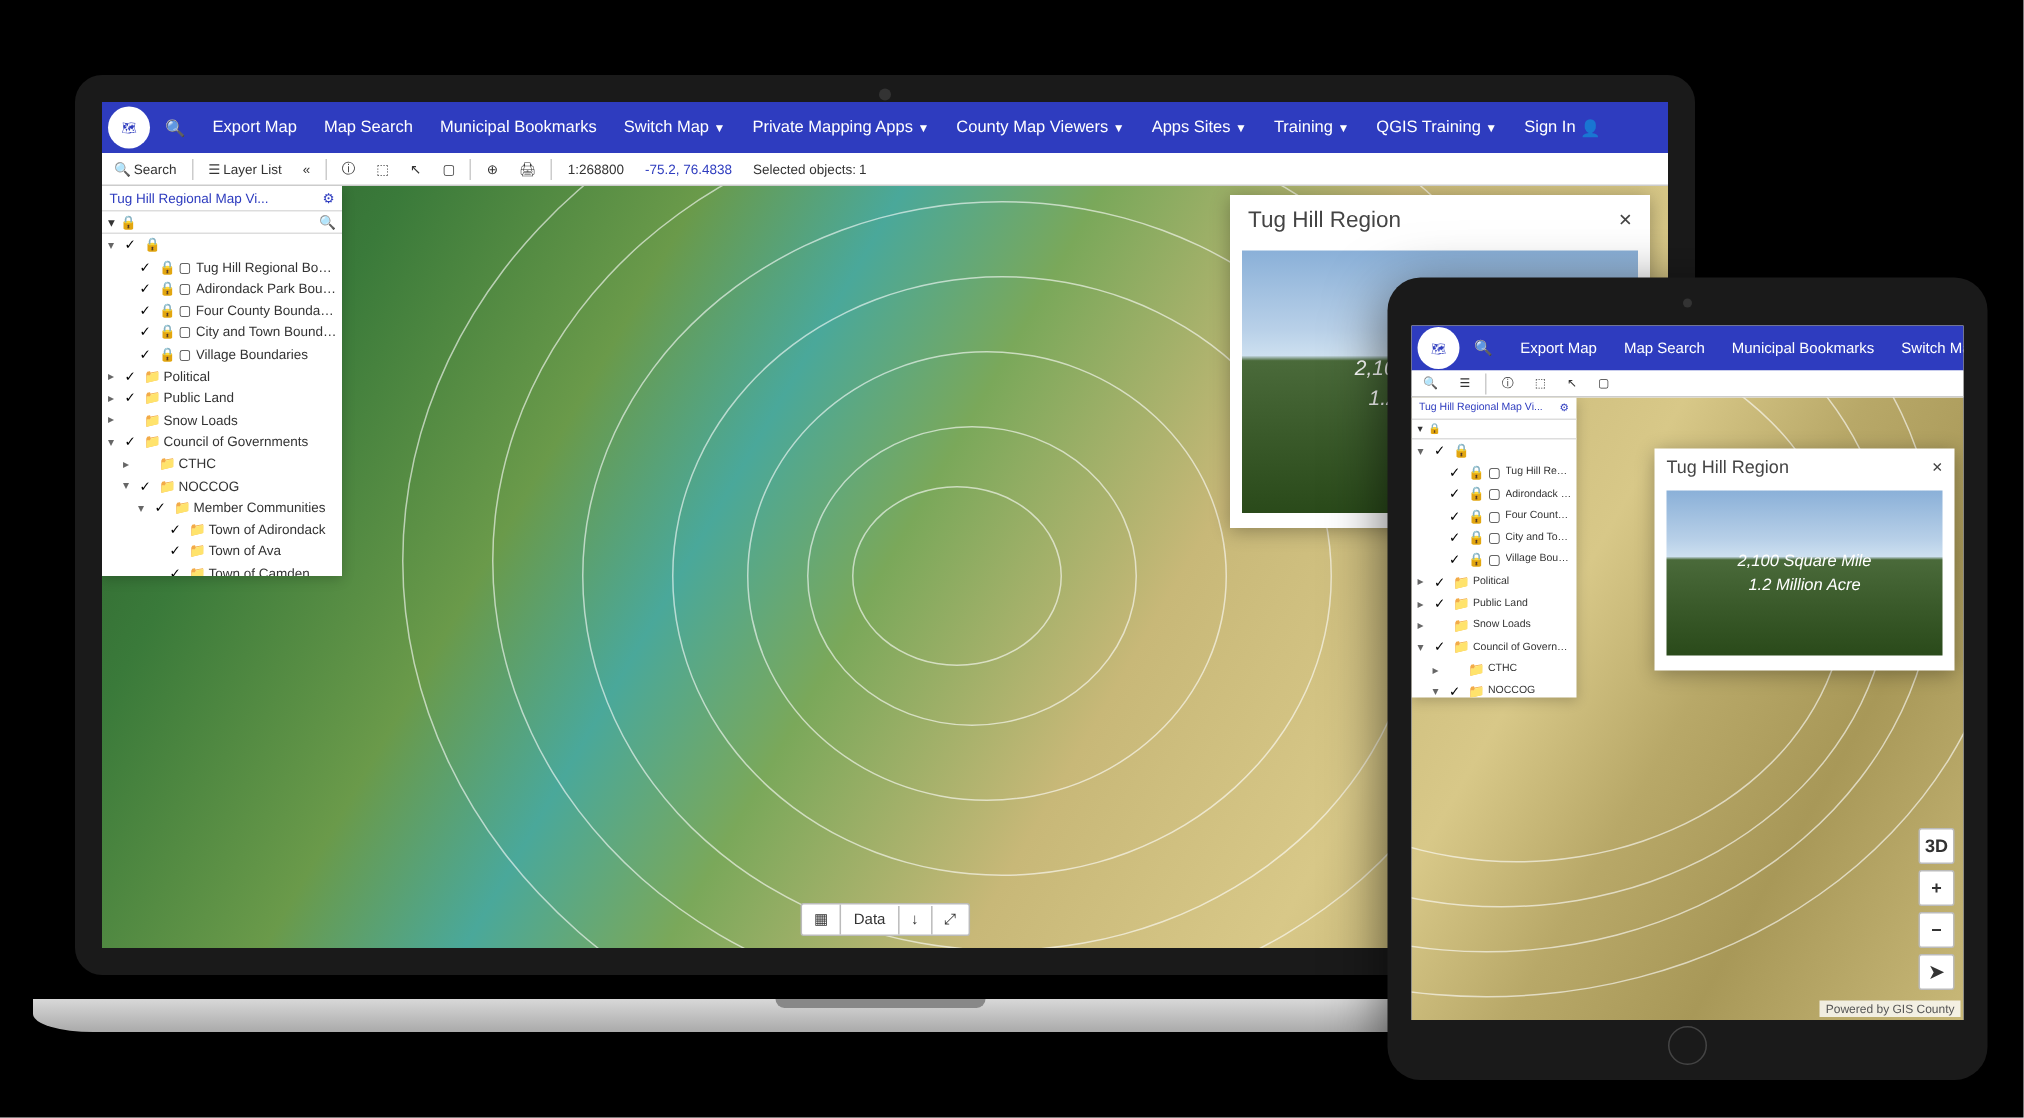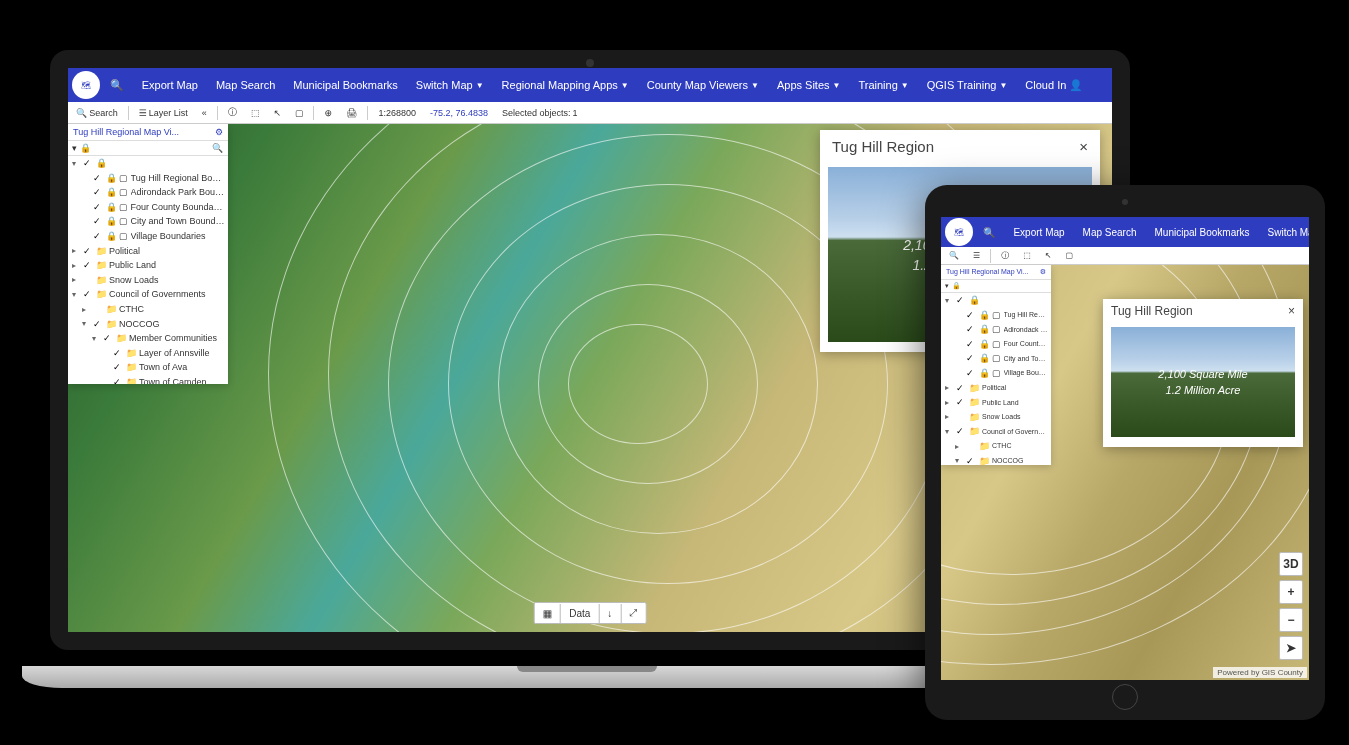--- a/index.html
+++ b/index.html
@@ -80,41 +80,41 @@
         <div class="logo">🗺</div>
         <div class="nav-item">🔍</div>
         <div class="nav-item">Export Map</div>
         <div class="nav-item">Map Search</div>
         <div class="nav-item">Municipal Bookmarks</div>
         <div class="nav-item">
             <span>Switch Map</span>
             <span class="caret">▼</span>
           </div>
         <div class="nav-item">
-            <span>Regional Mapping Apps</span>
+            <span>Private Mapping Apps</span>
             <span class="caret">▼</span>
           </div>
         <div class="nav-item">
             <span>County Map Viewers</span>
             <span class="caret">▼</span>
           </div>
         <div class="nav-item">
             <span>Apps Sites</span>
             <span class="caret">▼</span>
           </div>
         <div class="nav-item">
             <span>Training</span>
             <span class="caret">▼</span>
           </div>
         <div class="nav-item">
             <span>QGIS Training</span>
             <span class="caret">▼</span>
           </div>
         <div class="nav-item">
-            <span>Cloud In</span> 
+            <span>Sign In</span> 
             <span>👤</span>
           </div>
       </div>
 
       <div class="toolbar">
         <div class="tool">
             <span>🔍</span>
             <span>Search</span>
           </div>
         <div class="sep"></div>
@@ -241,21 +241,21 @@
               <div class="layer-row" style="padding-left: 24px;">
                 <span class="exp">▾</span>
                 <span class="chk">✓</span>
                 <span class="fico">📁</span>
                 <span class="lbl">Member Communities</span>
               </div>
               <div class="layer-row" style="padding-left: 34px;">
                 <span class="exp"></span>
                 <span class="chk">✓</span>
                 <span class="fico">📁</span>
-                <span class="lbl">Layer of Annsville</span>
+                <span class="lbl">Town of Adirondack</span>
               </div>
               <div class="layer-row" style="padding-left: 34px;">
                 <span class="exp"></span>
                 <span class="chk">✓</span>
                 <span class="fico">📁</span>
                 <span class="lbl">Town of Ava</span>
               </div>
               <div class="layer-row" style="padding-left: 34px;">
                 <span class="exp"></span>
                 <span class="chk">✓</span>

